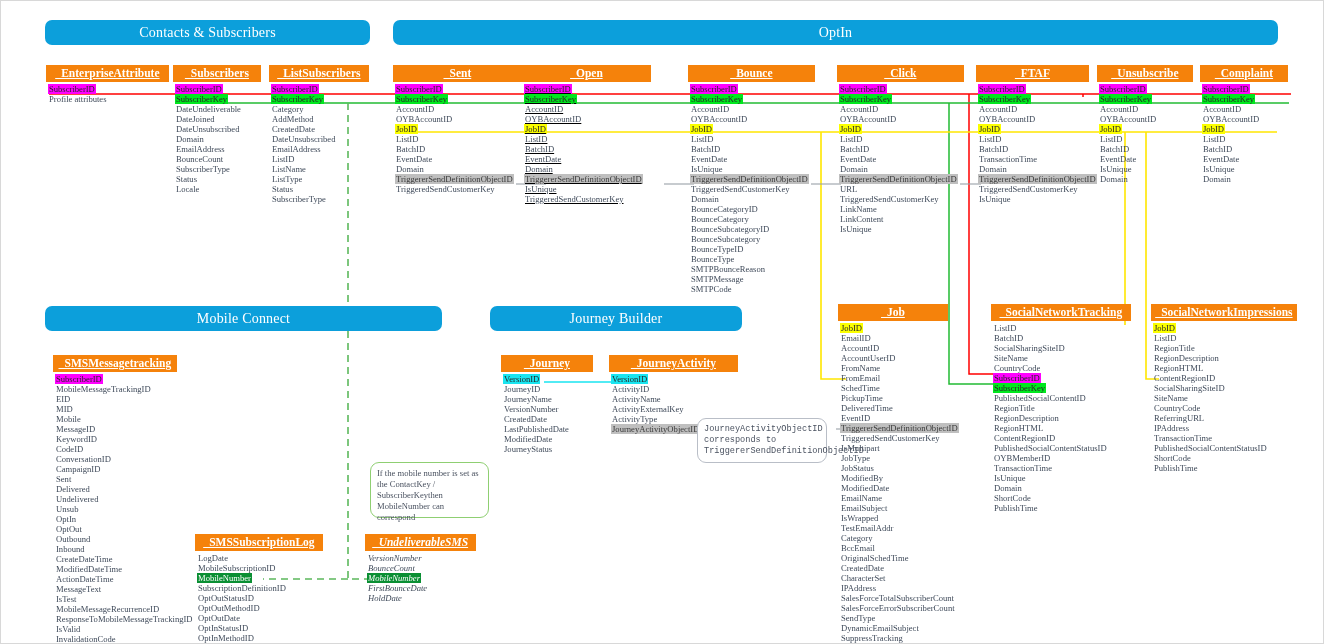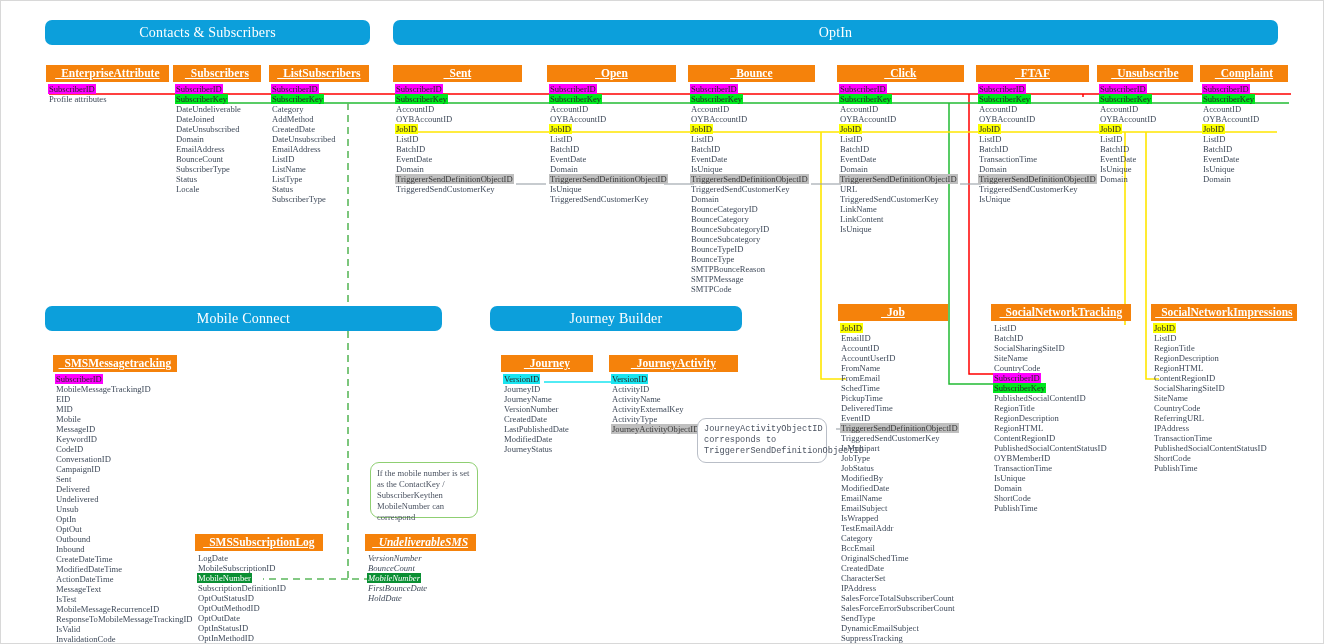--- a/index.html
+++ b/index.html
@@ -184,21 +184,21 @@
           <span class="fld plain">OYBAccountID</span>
           <span class="fld pk-job">JobID</span>
           <span class="fld plain">ListID</span>
           <span class="fld plain">BatchID</span>
           <span class="fld plain">EventDate</span>
           <span class="fld plain">Domain</span>
           <span class="fld pk-obj">TriggererSendDefinitionObjectID</span>
           <span class="fld plain">TriggeredSendCustomerKey</span>
         </div>
       </div>
-      <div class="tbl" style="left: 546px; top: 64px; width: 129px;">
+      <div class="tbl" style="left: 521px; top: 64px; width: 129px; text-decoration: underline;">
         <div class="tbl-head">_Open</div>
         <div class="tbl-body">
           <span class="fld pk-sub">SubscriberID</span>
           <span class="fld pk-key">SubscriberKey</span>
           <span class="fld plain">AccountID</span>
           <span class="fld plain">OYBAccountID</span>
           <span class="fld pk-job">JobID</span>
           <span class="fld plain">ListID</span>
           <span class="fld plain">BatchID</span>
           <span class="fld plain">EventDate</span>
@@ -457,16 +457,16 @@
           <span class="fld pk-ver">VersionID</span>
           <span class="fld plain">ActivityID</span>
           <span class="fld plain">ActivityName</span>
           <span class="fld plain">ActivityExternalKey</span>
           <span class="fld plain">ActivityType</span>
           <span class="fld pk-obj">JourneyActivityObjectID</span>
         </div>
       </div>
     </div>
 
-  <div class="note" style="left:369px;top:461px;width:108px;height:56px">If the mobile number is set as the  ContactKey / SubscriberKeythen MobileNumber can correspond</div>
+  <div class="note" style="left:369px;top:461px;width:119px;height:56px">If the mobile number is set as the  ContactKey / SubscriberKeythen MobileNumber can correspond</div>
   <div class="note grey" style="left:696px;top:417px;width:130px;height:45px">JourneyActivityObjectID corresponds to TriggererSendDefinitionObjectID</div>
 
 </div>
 
 </body></html>

